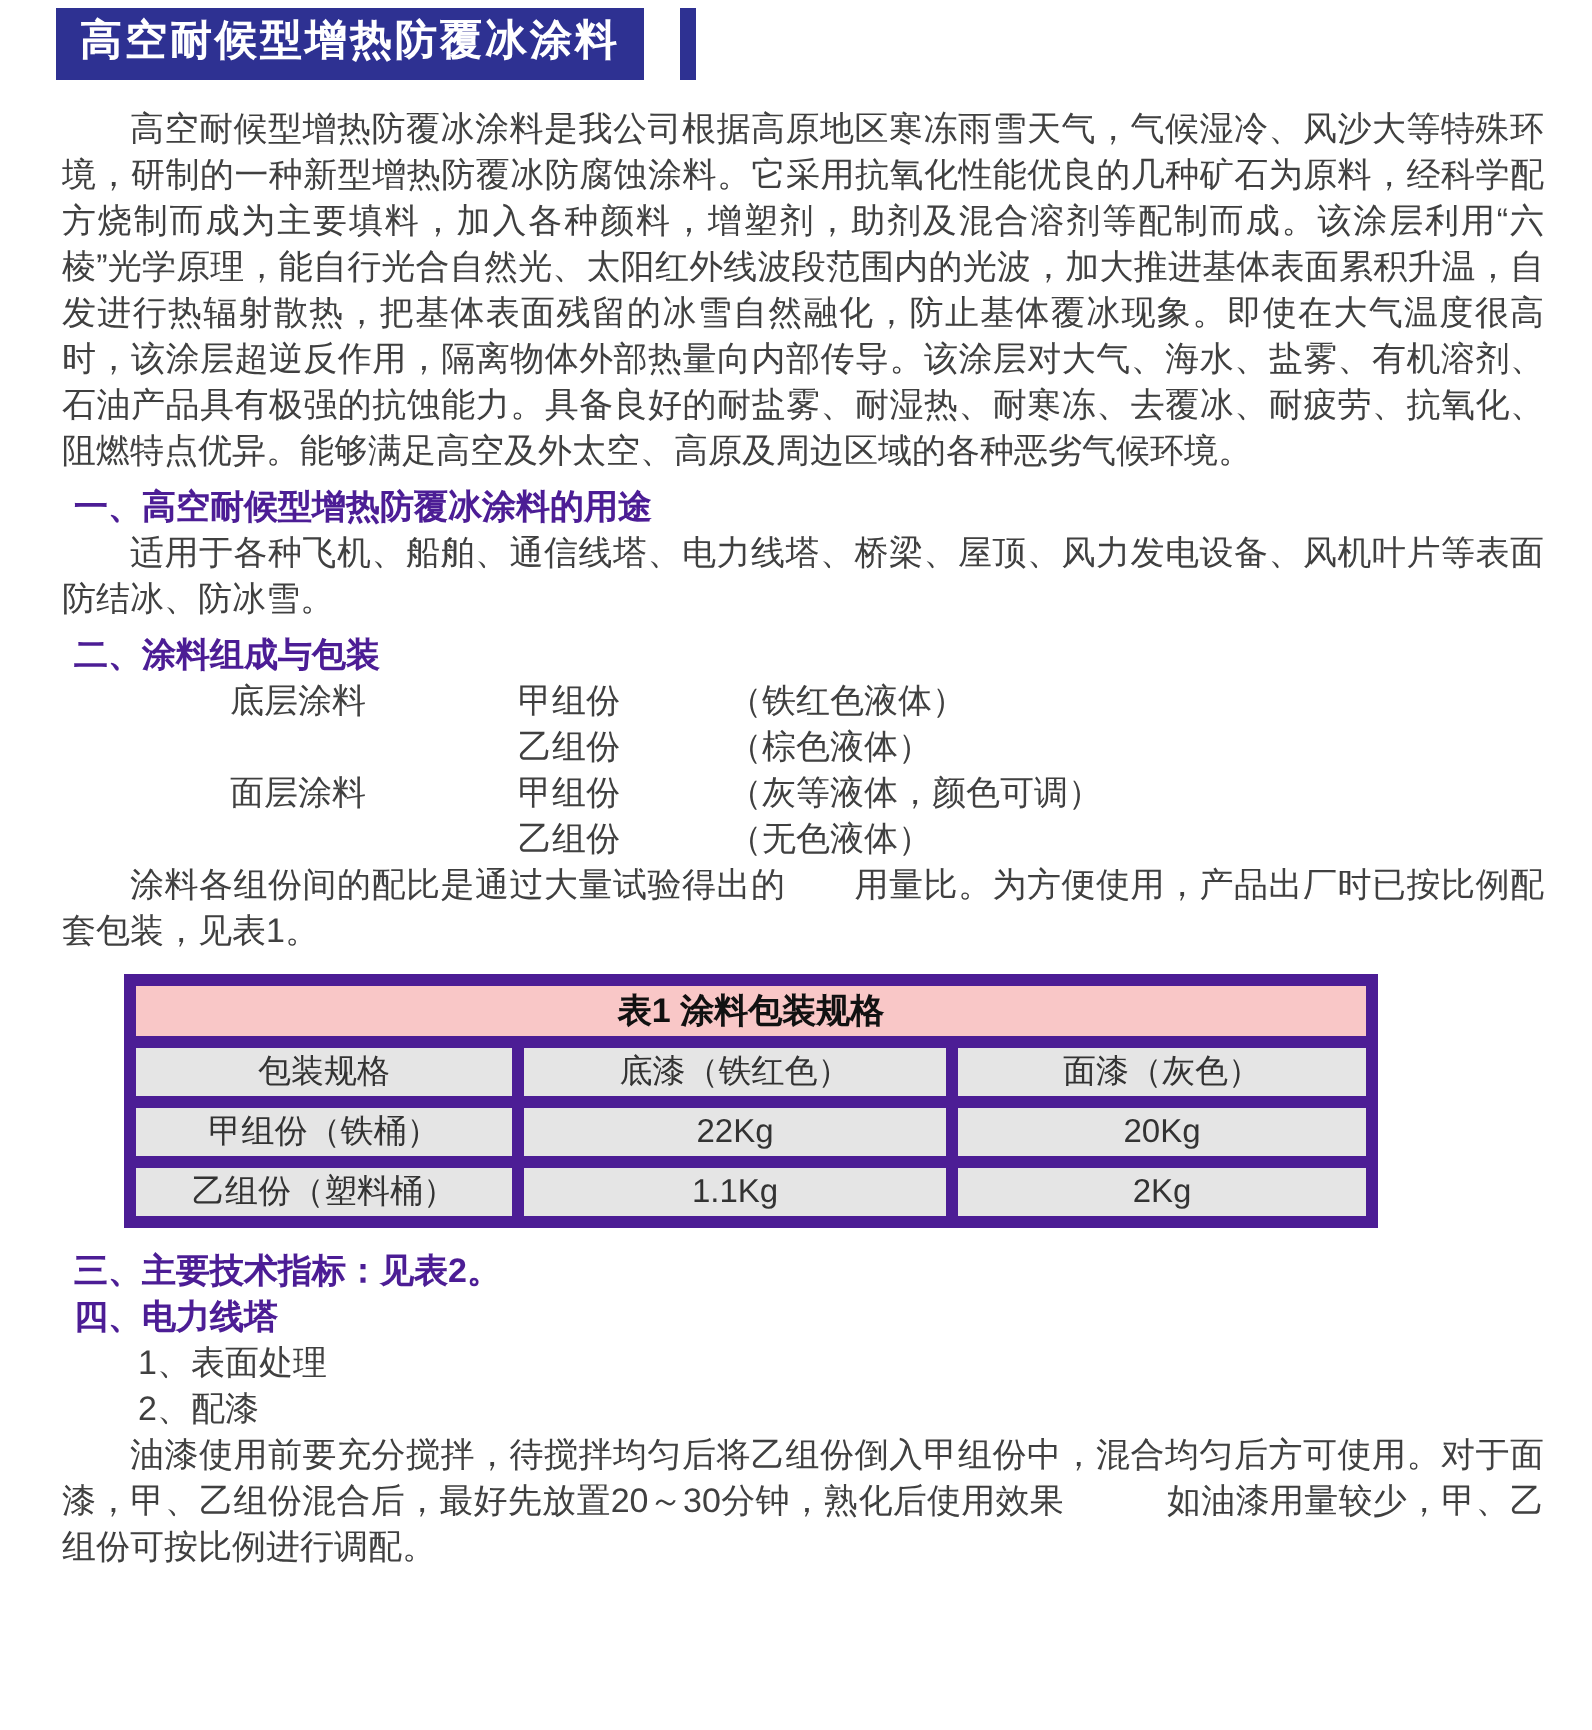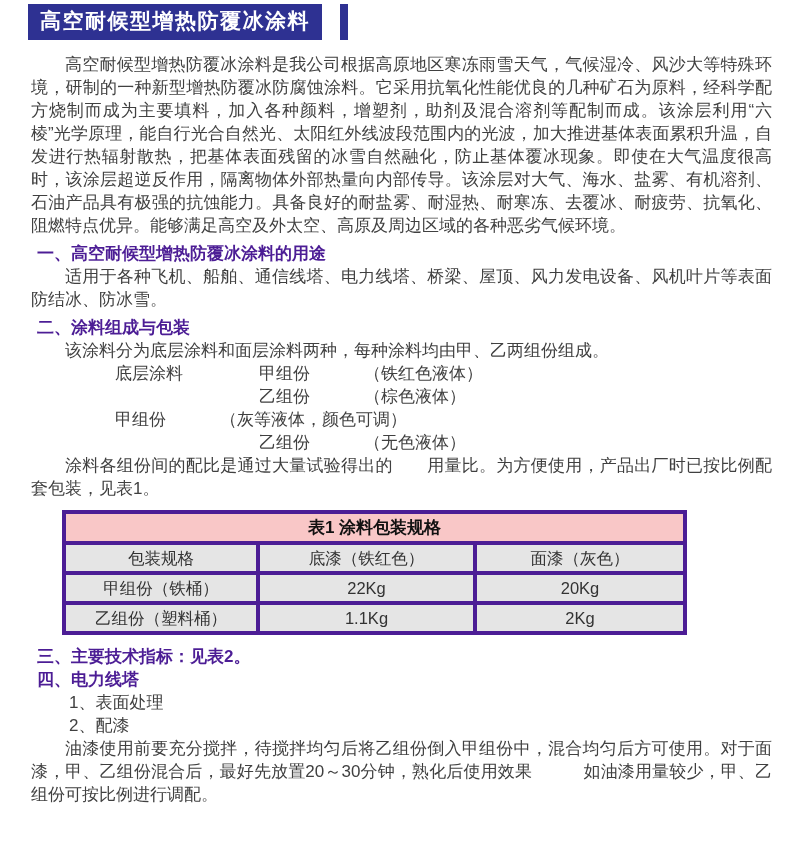--- a/index.html
+++ b/index.html
@@ -37,21 +37,21 @@
   .comp-layer { width:144px; }
   .comp-part  { width:105px; }
   .comp-desc  { flex:1; }
 
   
   table.pack {
     border-collapse:collapse; table-layout:fixed;
     width:621px; margin:10px 0 10px 31px;
     font-size:16.5px; color:#333;
   }
-  table.pack td, table.pack th { border:4px solid #4c1d95; text-align:center; }
+  table.pack td, table.pack th { border:6px solid #4c1d95; text-align:center; }
   td.tbl-title {
     background:#f9c7c7; font-weight:bold; color:#111;
     height:31px; font-size:17px;
   }
   table.pack td.cell { height:30px; background:#e5e5e5; }
 </style>
 </head>
 <body>
 
 <div class="page">
@@ -62,34 +62,34 @@
   </div>
 
   <div class="content">
 
     <p class="body ind">高空耐候型增热防覆冰涂料是我公司根据高原地区寒冻雨雪天气，气候湿冷、风沙大等特殊环境，研制的一种新型增热防覆冰防腐蚀涂料。它采用抗氧化性能优良的几种矿石为原料，经科学配方烧制而成为主要填料，加入各种颜料，增塑剂，助剂及混合溶剂等配制而成。该涂层利用“六棱”光学原理，能自行光合自然光、太阳红外线波段范围内的光波，加大推进基体表面累积升温，自发进行热辐射散热，把基体表面残留的冰雪自然融化，防止基体覆冰现象。即使在大气温度很高时，该涂层超逆反作用，隔离物体外部热量向内部传导。该涂层对大气、海水、盐雾、有机溶剂、石油产品具有极强的抗蚀能力。具备良好的耐盐雾、耐湿热、耐寒冻、去覆冰、耐疲劳、抗氧化、阻燃特点优异。能够满足高空及外太空、高原及周边区域的各种恶劣气候环境。</p>
 
     <h3 class="sec">一、高空耐候型增热防覆冰涂料的用途</h3>
     <p class="body ind">适用于各种飞机、船舶、通信线塔、电力线塔、桥梁、屋顶、风力发电设备、风机叶片等表面防结冰、防冰雪。</p>
 
     <h3 class="sec">二、涂料组成与包装</h3>
-    <p class="body ind">该涂料分为底层涂料和面层涂料两种，每种涂料均由甲、乙两组份组成。</p>
 
     <div>
       <div class="comp-row">
         <span class="comp-layer">底层涂料</span>
         <span class="comp-part">甲组份</span>
         <span class="comp-desc">（铁红色液体）</span>
       </div>
       <div class="comp-row">
         <span class="comp-layer"></span>
         <span class="comp-part">乙组份</span>
         <span class="comp-desc">（棕色液体）</span>
       </div>
       <div class="comp-row">
+        <span class="comp-layer">面层涂料</span>
         <span class="comp-part">甲组份</span>
         <span class="comp-desc">（灰等液体，颜色可调）</span>
       </div>
       <div class="comp-row">
         <span class="comp-layer"></span>
         <span class="comp-part">乙组份</span>
         <span class="comp-desc">（无色液体）</span>
       </div>
     </div>
 

